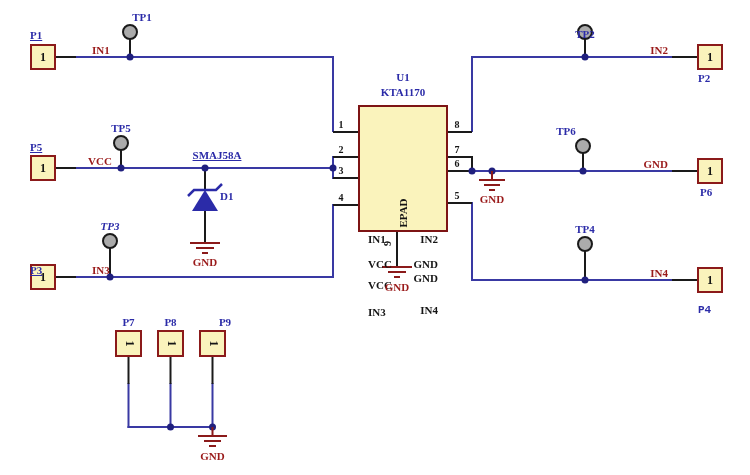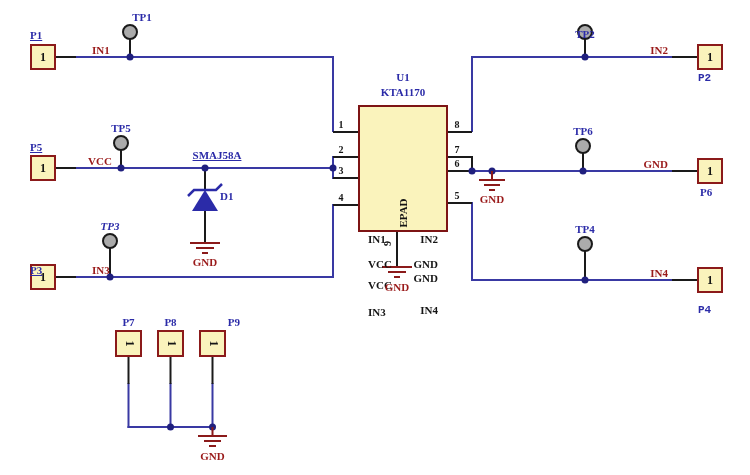--- a/index.html
+++ b/index.html
@@ -176,31 +176,31 @@
   <div class="port" style="left:157px;top:330px;width:27px;height:27px;">
       <span class="rot90">1</span>
     </div>
   <div class="port" style="left:199px;top:330px;width:27px;height:27px;">
       <span class="rot90">1</span>
     </div>
 
   <div class="lbl blue ul" style="left:30px;top:29px;">P1</div>
   <div class="lbl blue ul" style="left:30px;top:141px;">P5</div>
   <div class="lbl blue ul" style="left:30px;top:264px;">P3</div>
-  <div class="lbl blue" style="left:698px;top:72px;font-family:Liberation Mono, monospace;">P2</div>
+  <div class="lbl blue" style="left:698px;top:72px;">P2</div>
   <div class="lbl blue" style="left:700px;top:186px;">P6</div>
   <div class="lbl blue" style="left:698px;top:304px;font-family:Liberation Mono, monospace;">P4</div>
   <div class="lbl blue ctr" style="left:98.5px;top:316px;width:60px;">P7</div>
   <div class="lbl blue ctr" style="left:140.5px;top:316px;width:60px;">P8</div>
-  <div class="lbl blue ctr" style="left:180px;top:316px;width:60px;text-align:right;">P9</div>
+  <div class="lbl blue ctr" style="left:195px;top:316px;width:60px;">P9</div>
 
   <div class="lbl blue ctr" style="left:112px;top:11px;width:60px;">TP1</div>
   <div class="lbl blue ctr" style="left:555px;top:11px;width:60px;margin-top:17px;">TP2</div>
   <div class="lbl blue ctr" style="left:91px;top:122px;width:60px;">TP5</div>
-  <div class="lbl blue ctr" style="left:553px;top:125px;width:60px;">TP6</div>
+  <div class="lbl blue ctr" style="left:536px;top:125px;width:60px;">TP6</div>
   <div class="lbl blue ctr" style="left:80px;top:220px;width:60px;font-style:italic;">TP3</div>
   <div class="lbl blue ctr" style="left:555px;top:223px;width:60px;">TP4</div>
 
   <div class="lbl red" style="left:92px;top:44px;">IN1</div>
   <div class="lbl red" style="left:88px;top:155px;">VCC</div>
   <div class="lbl red" style="left:92px;top:264px;">IN3</div>
   <div class="lbl red rt" style="left:628px;top:44px;width:40px;">IN2</div>
   <div class="lbl red rt" style="left:628px;top:158px;width:40px;">GND</div>
   <div class="lbl red rt" style="left:628px;top:267px;width:40px;">IN4</div>
 

